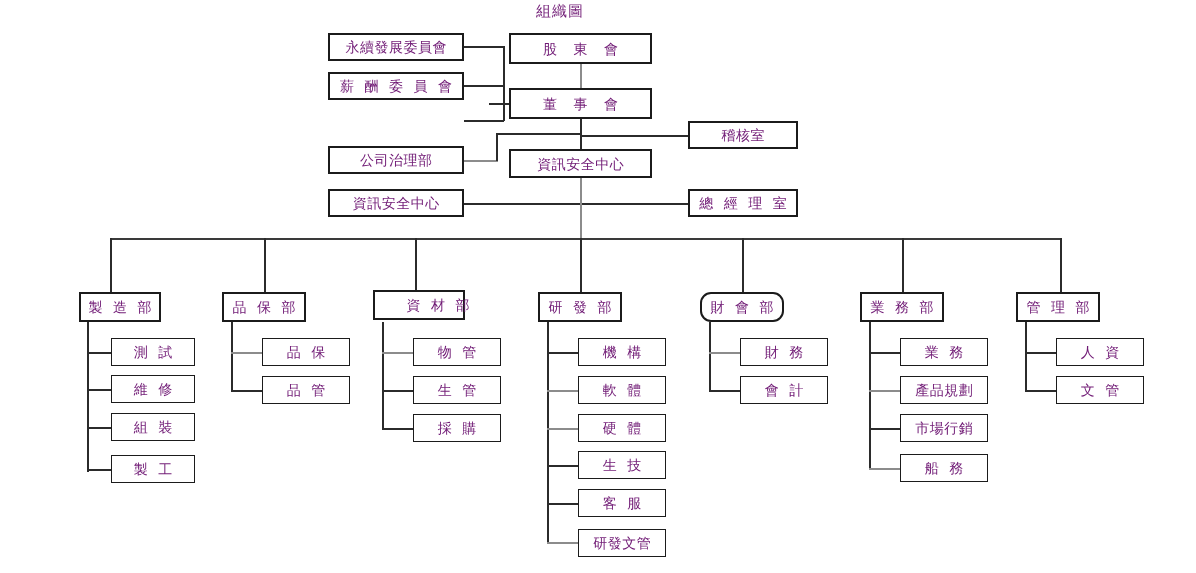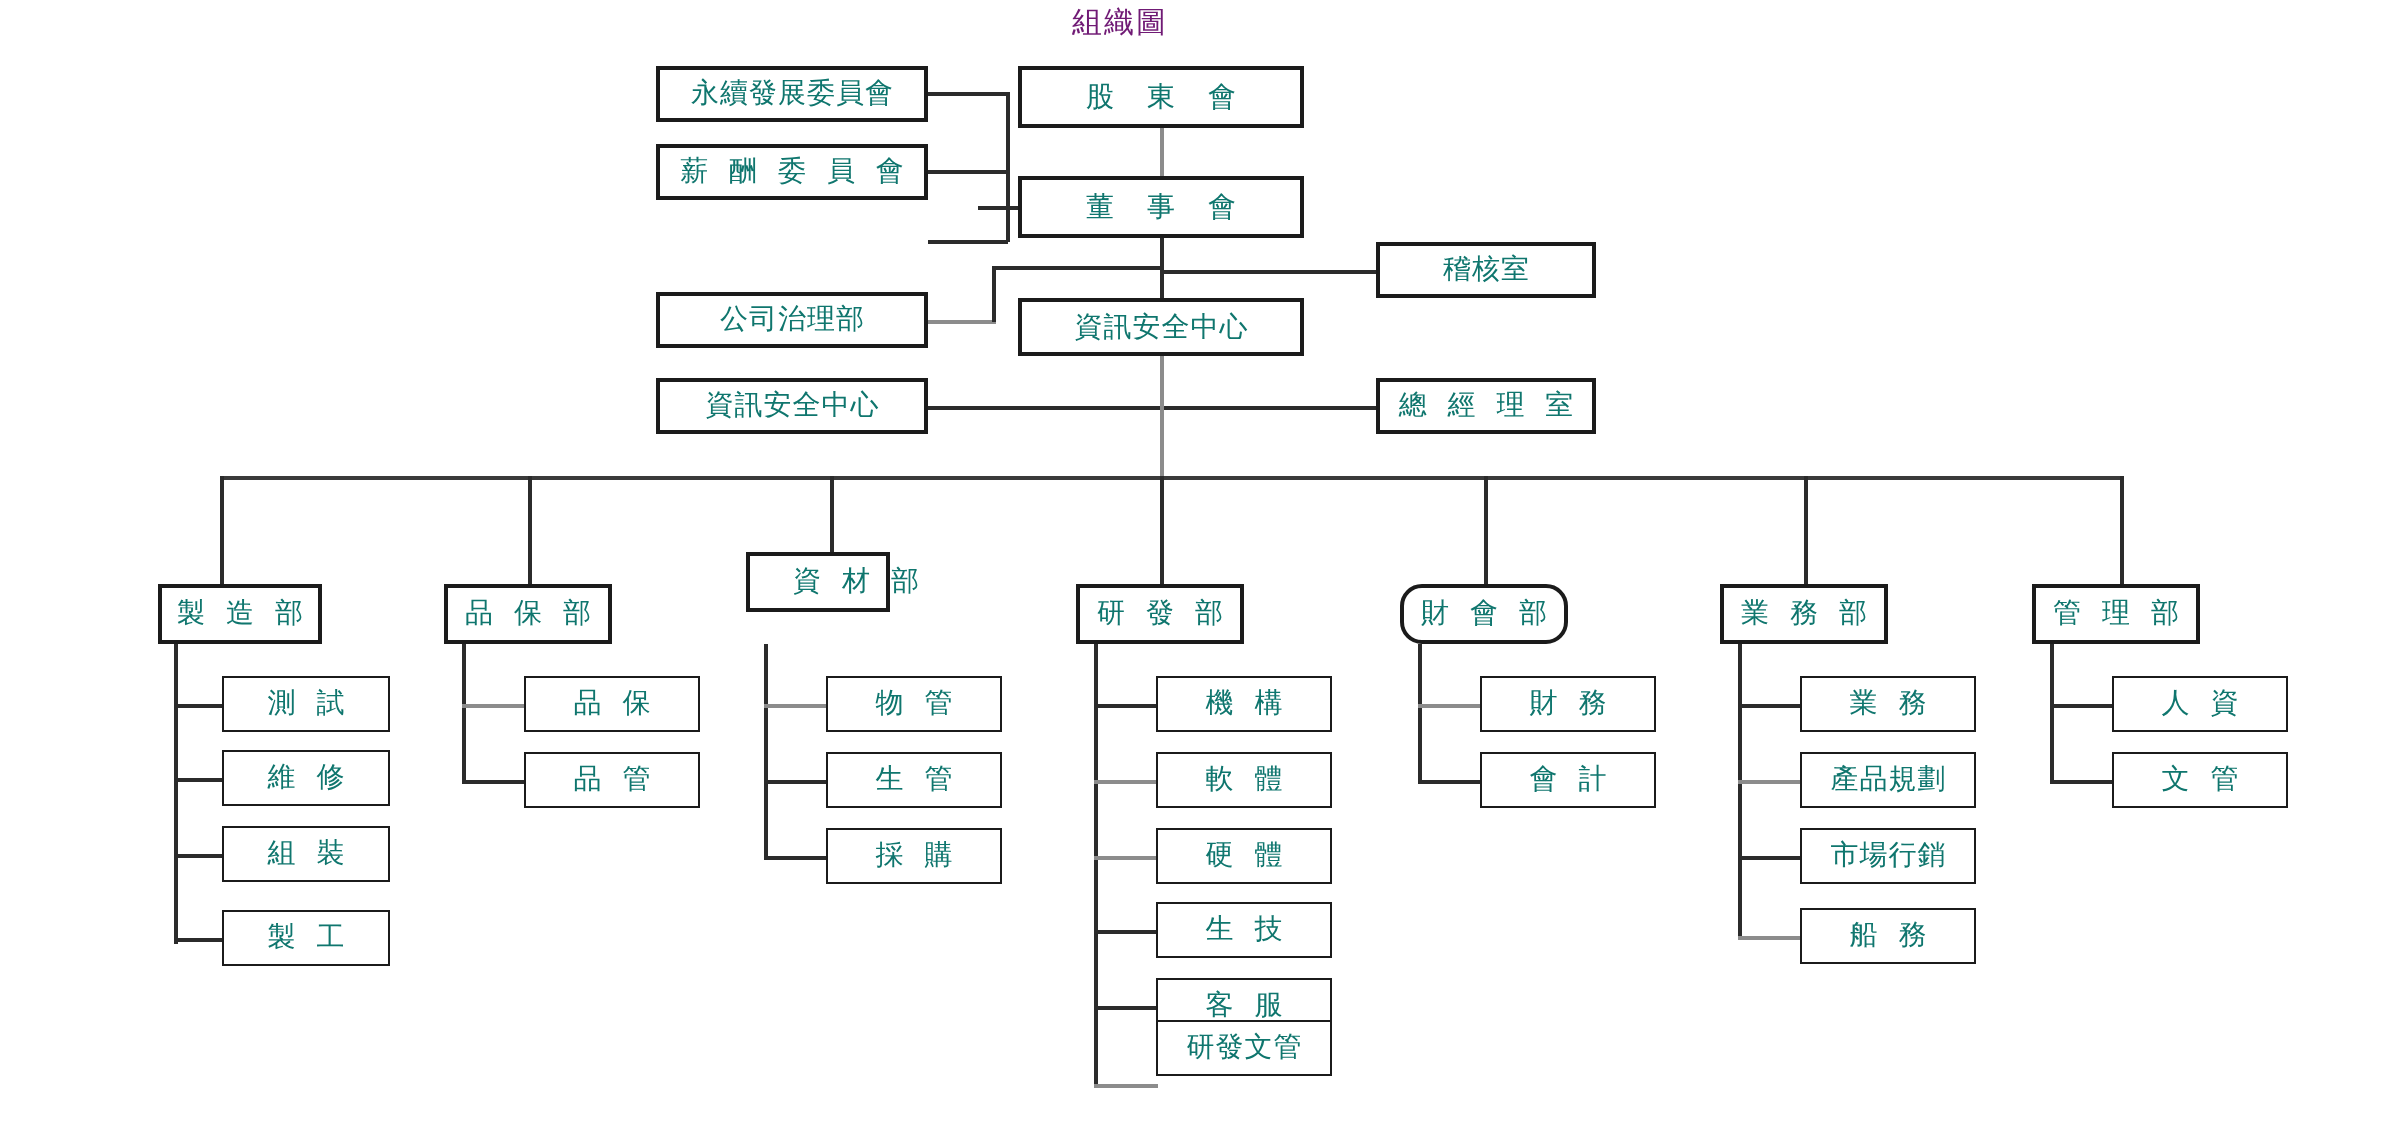--- a/index.html
+++ b/index.html
@@ -21,21 +21,21 @@
 
   
   .box {
     position: absolute;
     box-sizing: border-box;
     background: #ffffff;
     border: 1.6px solid #1b1b1b;
     display: flex;
     align-items: center;
     justify-content: center;
-    color: #0f766e;
+    color: #701a75;
     font-family: "DejaVu Sans", "Liberation Sans", sans-serif;
     font-size: 14px;
     line-height: 1;
     letter-spacing: 0.5px;
     white-space: nowrap;
     z-index: 3;
   }
   .box.wide-space { letter-spacing: 6px; text-indent: 6px; }
   .box.mid-space  { letter-spacing: 3px; text-indent: 3px; }
   .box.tight      { letter-spacing: 0.5px; text-indent: 0.5px; }
@@ -128,21 +128,21 @@
   <div class="box mid-space" style="left:111px; top:413px; width:84px; height:28px;">組 裝</div>
   <div class="box mid-space" style="left:111px; top:455px; width:84px; height:28px;">製 工</div>
 
   <div class="box thick mid-space" style="left:222px; top:292px; width:84px; height:30px;">品 保 部</div>
   <div class="line v" style="left:231px; top:322px; height:70px;"></div>
   <div class="line h light" style="left:231px; top:352px; width:32px;"></div>
   <div class="line h" style="left:231px; top:390px; width:32px;"></div>
   <div class="box mid-space" style="left:262px; top:338px; width:88px; height:28px;">品 保</div>
   <div class="box mid-space" style="left:262px; top:376px; width:88px; height:28px;">品 管</div>
 
-  <div class="box thick mid-space" style="left:373px; top:276px; width:72px; height:30px;padding-left:38px;">資 材 部</div>
+  <div class="box thick mid-space" style="left:373px; top:290px; width:92px; height:30px;padding-left:38px;">資 材 部</div>
   <div class="line v" style="left:382px; top:322px; height:108px;"></div>
   <div class="line h light" style="left:382px; top:352px; width:32px;"></div>
   <div class="line h" style="left:382px; top:390px; width:32px;"></div>
   <div class="line h" style="left:382px; top:428px; width:32px;"></div>
   <div class="box mid-space" style="left:413px; top:338px; width:88px; height:28px;">物 管</div>
   <div class="box mid-space" style="left:413px; top:376px; width:88px; height:28px;">生 管</div>
   <div class="box mid-space" style="left:413px; top:414px; width:88px; height:28px;">採 購</div>
 
   <div class="box thick mid-space" style="left:538px; top:292px; width:84px; height:30px;">研 發 部</div>
   <div class="line v" style="left:547px; top:322px; height:222px;"></div>
@@ -150,21 +150,21 @@
   <div class="line h light" style="left:547px; top:390px; width:32px;"></div>
   <div class="line h light" style="left:547px; top:428px; width:32px;"></div>
   <div class="line h" style="left:547px; top:465px; width:32px;"></div>
   <div class="line h" style="left:547px; top:503px; width:32px;"></div>
   <div class="line h light" style="left:547px; top:542px; width:32px;"></div>
   <div class="box mid-space" style="left:578px; top:338px; width:88px; height:28px;">機 構</div>
   <div class="box mid-space" style="left:578px; top:376px; width:88px; height:28px;">軟 體</div>
   <div class="box mid-space" style="left:578px; top:414px; width:88px; height:28px;">硬 體</div>
   <div class="box mid-space" style="left:578px; top:451px; width:88px; height:28px;">生 技</div>
   <div class="box mid-space" style="left:578px; top:489px; width:88px; height:28px;">客 服</div>
-  <div class="box tight" style="left:578px; top:510px; width:88px; height:28px;">研發文管</div>
+  <div class="box tight" style="left:578px; top:529px; width:88px; height:28px;">研發文管</div>
 
   <div class="box thick mid-space" style="left:700px; top:292px; width:84px; height:30px;border-radius:11px;">財 會 部</div>
   <div class="line v" style="left:709px; top:322px; height:70px;"></div>
   <div class="line h light" style="left:709px; top:352px; width:32px;"></div>
   <div class="line h" style="left:709px; top:390px; width:32px;"></div>
   <div class="box mid-space" style="left:740px; top:338px; width:88px; height:28px;">財 務</div>
   <div class="box mid-space" style="left:740px; top:376px; width:88px; height:28px;">會 計</div>
 
   <div class="box thick mid-space" style="left:860px; top:292px; width:84px; height:30px;">業 務 部</div>
   <div class="line v" style="left:869px; top:322px; height:148px;"></div>

